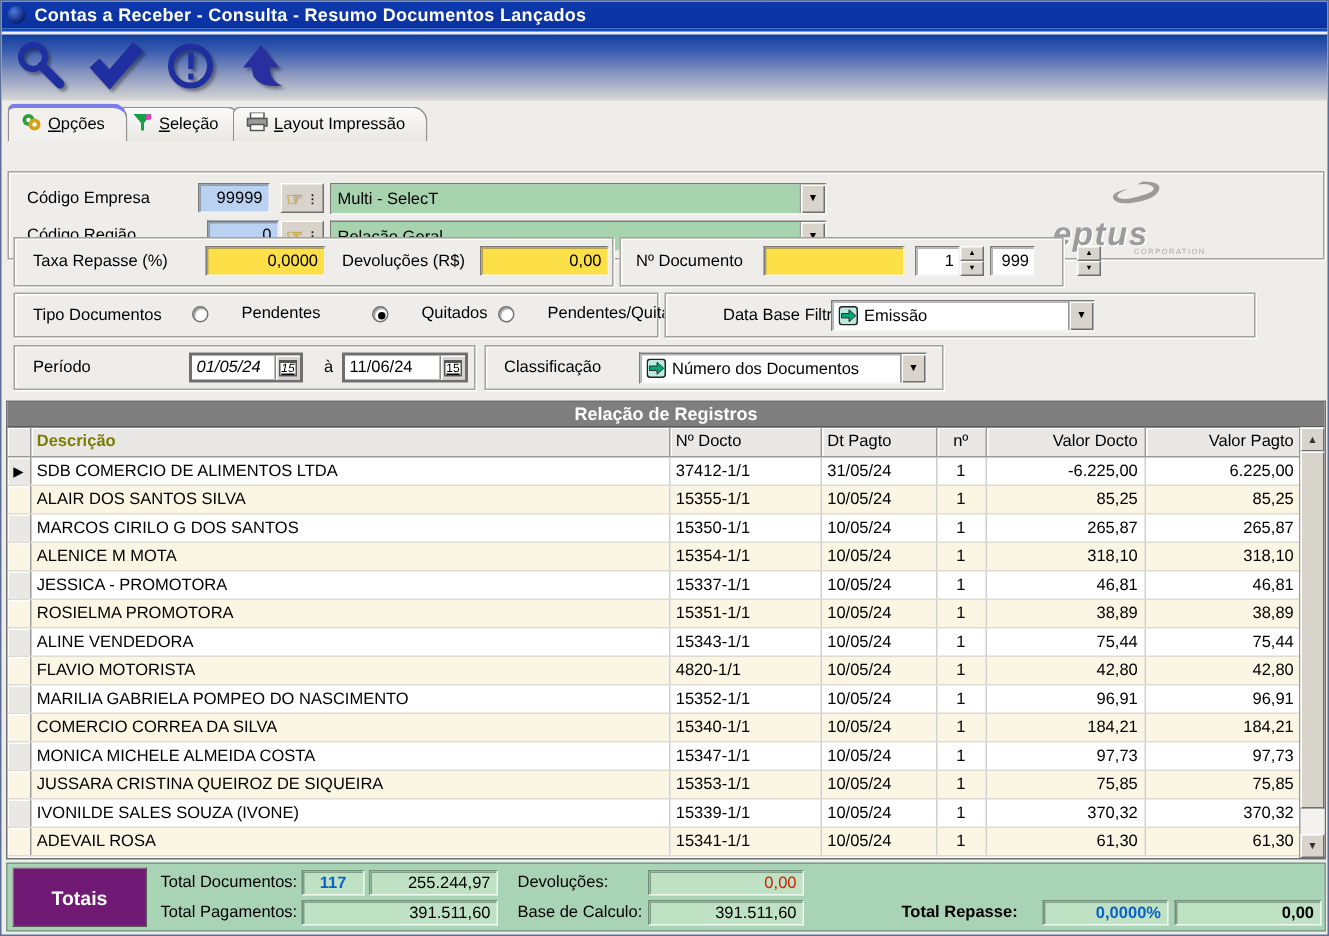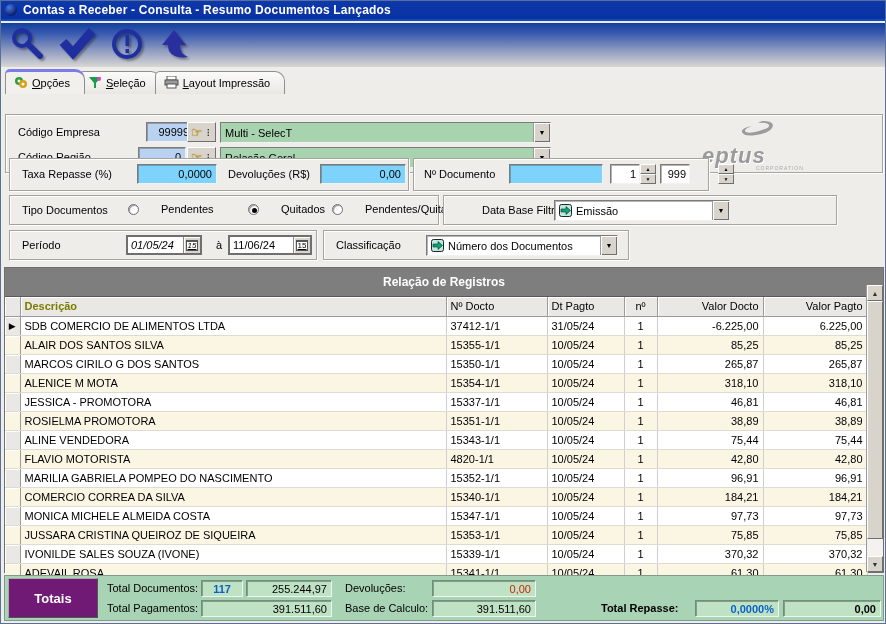--- a/index.html
+++ b/index.html
@@ -30,21 +30,21 @@
     border:1px solid #8f8f8f; border-bottom:none; border-radius:5px 10px 0 0; cursor:pointer; }
   .tab.active { height:25px; z-index:2; background:#f2f0ec; border-top:3px solid #7b7ce8; }
   .tab-label { display:inline-block; }
   .tab-label::first-letter { text-decoration:underline; }
 
   
   .panel { position:absolute; border:1px solid #a6a39c; box-shadow:inset 1px 1px 0 #fff, 1px 1px 0 #fff;
     background:#efedea; }
   .lbl { position:absolute; white-space:nowrap; }
 
-  .fld { position:absolute; background:#7dd3fc; border:1px solid; border-color:#7b7b7b #f2f2f2 #f2f2f2 #7b7b7b;
+  .fld { position:absolute; background:#fde047; border:1px solid; border-color:#7b7b7b #f2f2f2 #f2f2f2 #7b7b7b;
     box-shadow:inset 1px 1px 0 rgba(90,90,90,.45); height:20px; padding:0 4px; display:flex;
     align-items:center; font-size:11px; }
   .fld.num { justify-content:flex-end; }
   .fld.blue { background:#b9d2f2; }
 
   .handbtn { position:absolute; height:20px; width:29px; background:#d8d4cc;
     border:1px solid; border-color:#fff #6f6f6f #6f6f6f #fff; display:flex; align-items:center;
     justify-content:center; gap:2px; cursor:pointer; }
   .hand-glyph { color:#d8a012; font-size:13px; line-height:1; text-shadow:0 0 1px #7a5800; }
   .hand-dots { color:#222; font-size:8px; font-weight:bold; letter-spacing:0; }
@@ -81,21 +81,21 @@
   
   .logo { position:absolute; left:688px; top:6px; width:130px; height:48px; color:#9b9b9b; }
   .logo .swoosh { position:absolute; left:38px; top:-2px; }
   .logo .brand { position:absolute; left:8px; top:22px; font-size:22px; font-weight:bold; font-style:italic;
     letter-spacing:1px; color:#9b9b9b; text-shadow:1px 1px 0 #fff; }
   .logo .corp { position:absolute; left:62px; top:44px; font-size:5px; letter-spacing:1px; color:#a8a8a8; }
 
   
   .grid { position:absolute; left:3px; top:266px; width:880px; height:306px; background:#fff;
     border:1px solid #6f6f6f; }
-  .grid-title { height:29px; background:#7e7e7e; color:#fff; font-weight:bold; font-size:12px;
+  .grid-title { height:17px; background:#7e7e7e; color:#fff; font-weight:bold; font-size:12px;
     display:flex; align-items:center; justify-content:center; border-bottom:1px solid #5a5a5a; }
   table.g { border-collapse:collapse; table-layout:fixed; width:862px; }
   table.g th { height:19px; background:#e9e8e5; font-weight:normal; text-align:left; padding:0 4px;
     border-right:1px solid #9a9a9a; border-bottom:1px solid #9a9a9a;
     box-shadow:inset 1px 1px 0 #fff; font-size:11px; white-space:nowrap; overflow:hidden; }
   table.g th.desc { color:#7c7c00; font-weight:bold; }
   table.g th.right { text-align:right; } table.g th.center { text-align:center; }
   table.g td { height:19px; padding:0 4px; border-right:1px solid #cfcfcf; border-bottom:1px solid #dedbd2;
     font-size:11px; white-space:nowrap; overflow:hidden; }
   table.g td.right { text-align:right; } table.g td.center { text-align:center; }
@@ -196,21 +196,21 @@
           <rect x="1" y="4" width="13" height="5" fill="#9a9a9a" stroke="#555" stroke-width="1"></rect>
           <rect x="3" y="8" width="9" height="4" fill="#fff" stroke="#555" stroke-width="1"></rect>
         </svg>
       </span>
       <span class="tab-label">Layout Impressão</span>
     </div>
   </div>
 
   <div class="panel" style="left:4px; top:93px; width:878px; height:59px;margin-top:20px;">
     <span class="lbl" style="left:12px; top:11px;">Código Empresa</span>
-    <div class="fld num blue" style="left:140px; top:7px; width:48px;align-items:center;">
+    <div class="fld num blue" style="left:126px; top:7px; width:48px;align-items:center;">
       <span>99999</span>
     </div>
     <div class="handbtn" style="left:181px; top:7px;">
       <span class="hand-glyph">☞</span>
       <span class="hand-dots">⋮</span>
     </div>
     <div class="combo green" style="left:214px; top:7px; width:331px;">
       <span class="ctxt">Multi - SelecT</span>
       <span class="cbtn">▼</span>
     </div>

